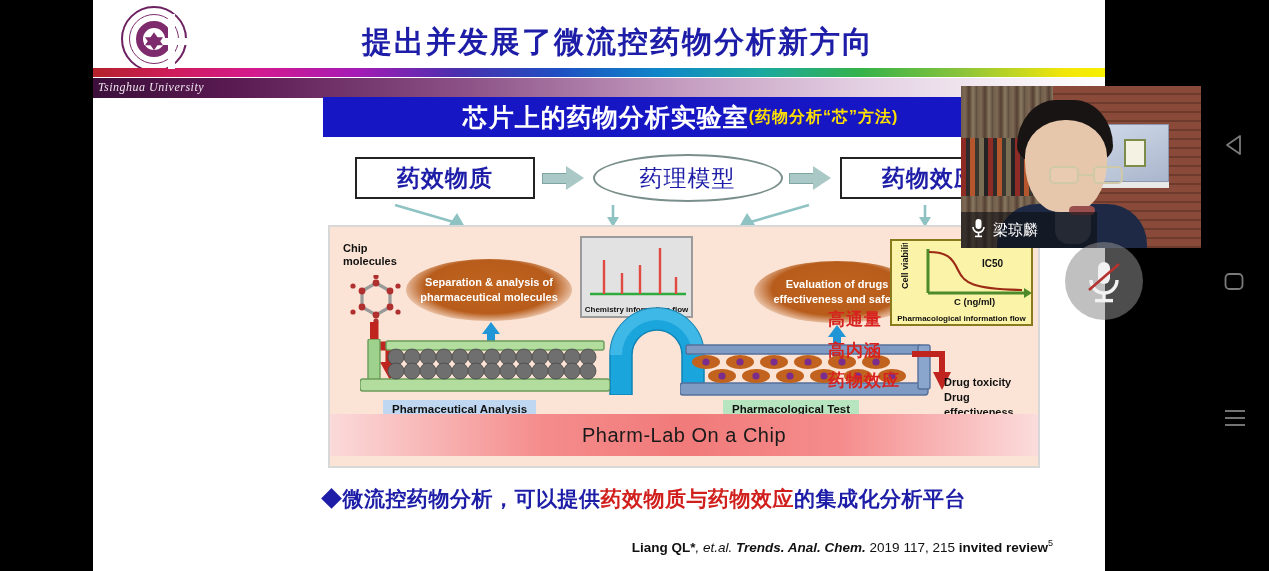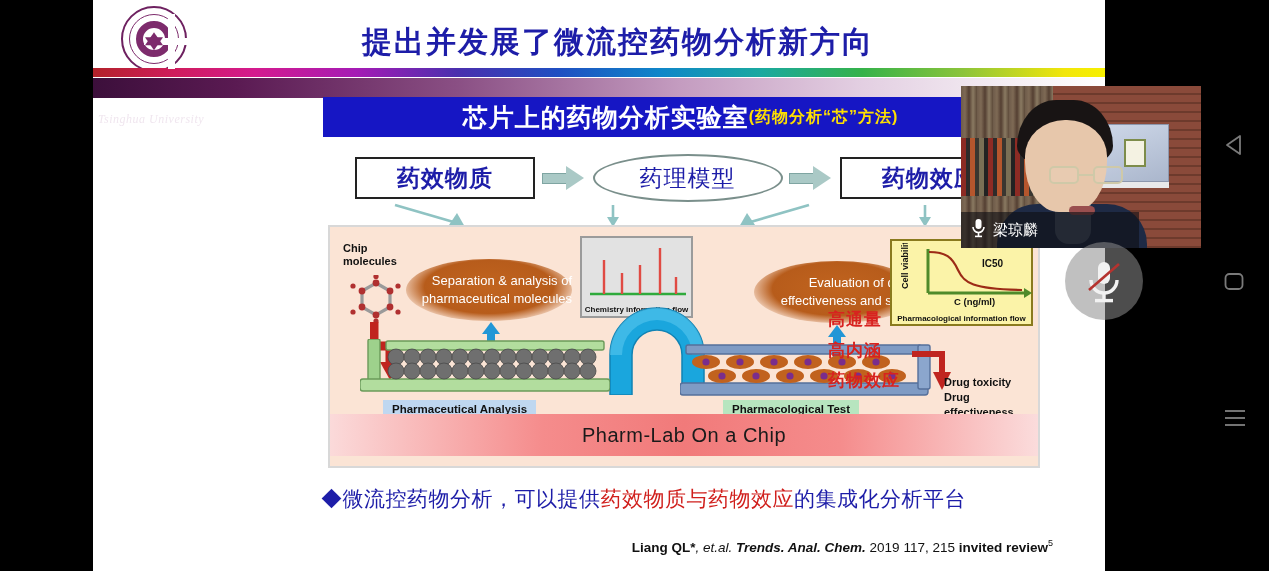--- a/index.html
+++ b/index.html
@@ -59,21 +59,21 @@
       #35b24a 76%, #8cc43a 86%, #f2e60a 96%, #f7f000 100%);
   }
   .purple-band {
     position: absolute; left: 0; top: 78px; width: 1012px; height: 20px;
     background: linear-gradient(to right, #3c0f3b 0%, #5a1a52 14%, #8a4f84 36%,
        #c49cc0 58%, #e3cfe2 76%, #f4edf3 90%, #ffffff 100%);
   }
   .tsinghua-wordmark {
     position: absolute; left: 5px; top: 80px;
     font-family: "Liberation Serif", serif; font-style: italic;
-    font-size: 12px; color: #f0e6ef; letter-spacing: .5px; margin-top: 32px;
+    font-size: 12px; color: #f0e6ef; letter-spacing: .5px;
   }
 
   
   .slide-title {
     position: absolute; left: 140px; top: 22px; width: 770px;
     text-align: center; font-size: 30px; font-weight: bold;
     color: #1d1da8; letter-spacing: 2px;
   }
 
   
@@ -127,22 +127,22 @@
     font-size: 11px; font-weight: bold; color: #111; line-height: 1.15;
   }
   .molecule { position: absolute; left: 16px; top: 48px; width: 60px; height: 48px; }
 
   .red-arrow-left { position: absolute; left: 40px; top: 93px; }
   .red-arrow-right { position: absolute; left: 578px; top: 121px; }
 
   .orange-ellipse {
     position: absolute; border-radius: 50%;
     background: radial-gradient(ellipse at 50% 45%, #c1641f 0%, #b75c1b 55%, rgba(190,110,60,0) 78%);
-    display: flex; align-items: center; justify-content: center; text-align: right;
-    font-size: 13px; font-weight: normal; color: #ffffff; line-height: 1.35;
+    display: flex; align-items: center; justify-content: center; text-align: center;
+    font-size: 11px; font-weight: bold; color: #ffffff; line-height: 1.35;
   }
   #sep-ellipse { left: 76px; top: 32px; width: 166px; height: 62px; }
   #eval-ellipse { left: 424px; top: 34px; width: 166px; height: 62px; }
 
   .blue-up-arrow { position: absolute; }
 
   
   .chem-box {
     position: absolute; left: 250px; top: 9px; width: 113px; height: 82px;
     background: #e2e2e2; border: 2px solid #9b9b9b;
@@ -190,21 +190,21 @@
 
   
   .keywords {
     position: absolute; left: 735px; top: 305px; width: 120px;
     font-size: 17px; font-weight: bold; color: #d8221f; line-height: 1.8; letter-spacing: 1px;
   }
 
   
   .bullet-line {
     position: absolute; left: 228px; top: 485px; width: 790px;
-    font-size: 21px; font-weight: normal; letter-spacing: .5px; white-space: nowrap;
+    font-size: 21px; font-weight: bold; letter-spacing: .5px; white-space: nowrap;
   }
   .bl-blue { color: #1d1da8; }
   .bl-red { color: #d01f1c; }
   .bl-diamond { color: #1d1da8; }
 
   
   .citation {
     position: absolute; left: 400px; top: 538px; width: 560px;
     font-size: 13.5px; color: #111; white-space: nowrap; text-align: right;
   }
@@ -274,21 +274,21 @@
   }
   .vid-body {
     position: absolute; left: -8px; top: 104px; width: 150px; height: 58px;
     background: #1e2a45; border-radius: 40px 40px 0 0;
   }
   .vid-collar {
     position: absolute; left: 50px; top: 104px; width: 36px; height: 40px;
     background: #47566b; transform: skewY(0deg); border-radius: 0 0 14px 14px;
   }
   .vid-namebar {
-    position: absolute; left: 0; bottom: 0; width: 178px; height: 36px;
+    position: absolute; left: 0; bottom: 0; width: 136px; height: 36px;
     background: rgba(15,15,20,.62); display: flex; align-items: center; gap: 7px;
     padding-left: 10px;
   }
   .vid-name { font-size: 15px; color: #fff; }
 
   
   #mute-bubble {
     position: absolute; left: 1065px; top: 242px; width: 78px; height: 78px;
     border-radius: 50%; background: rgba(140,140,140,.55);
   }

